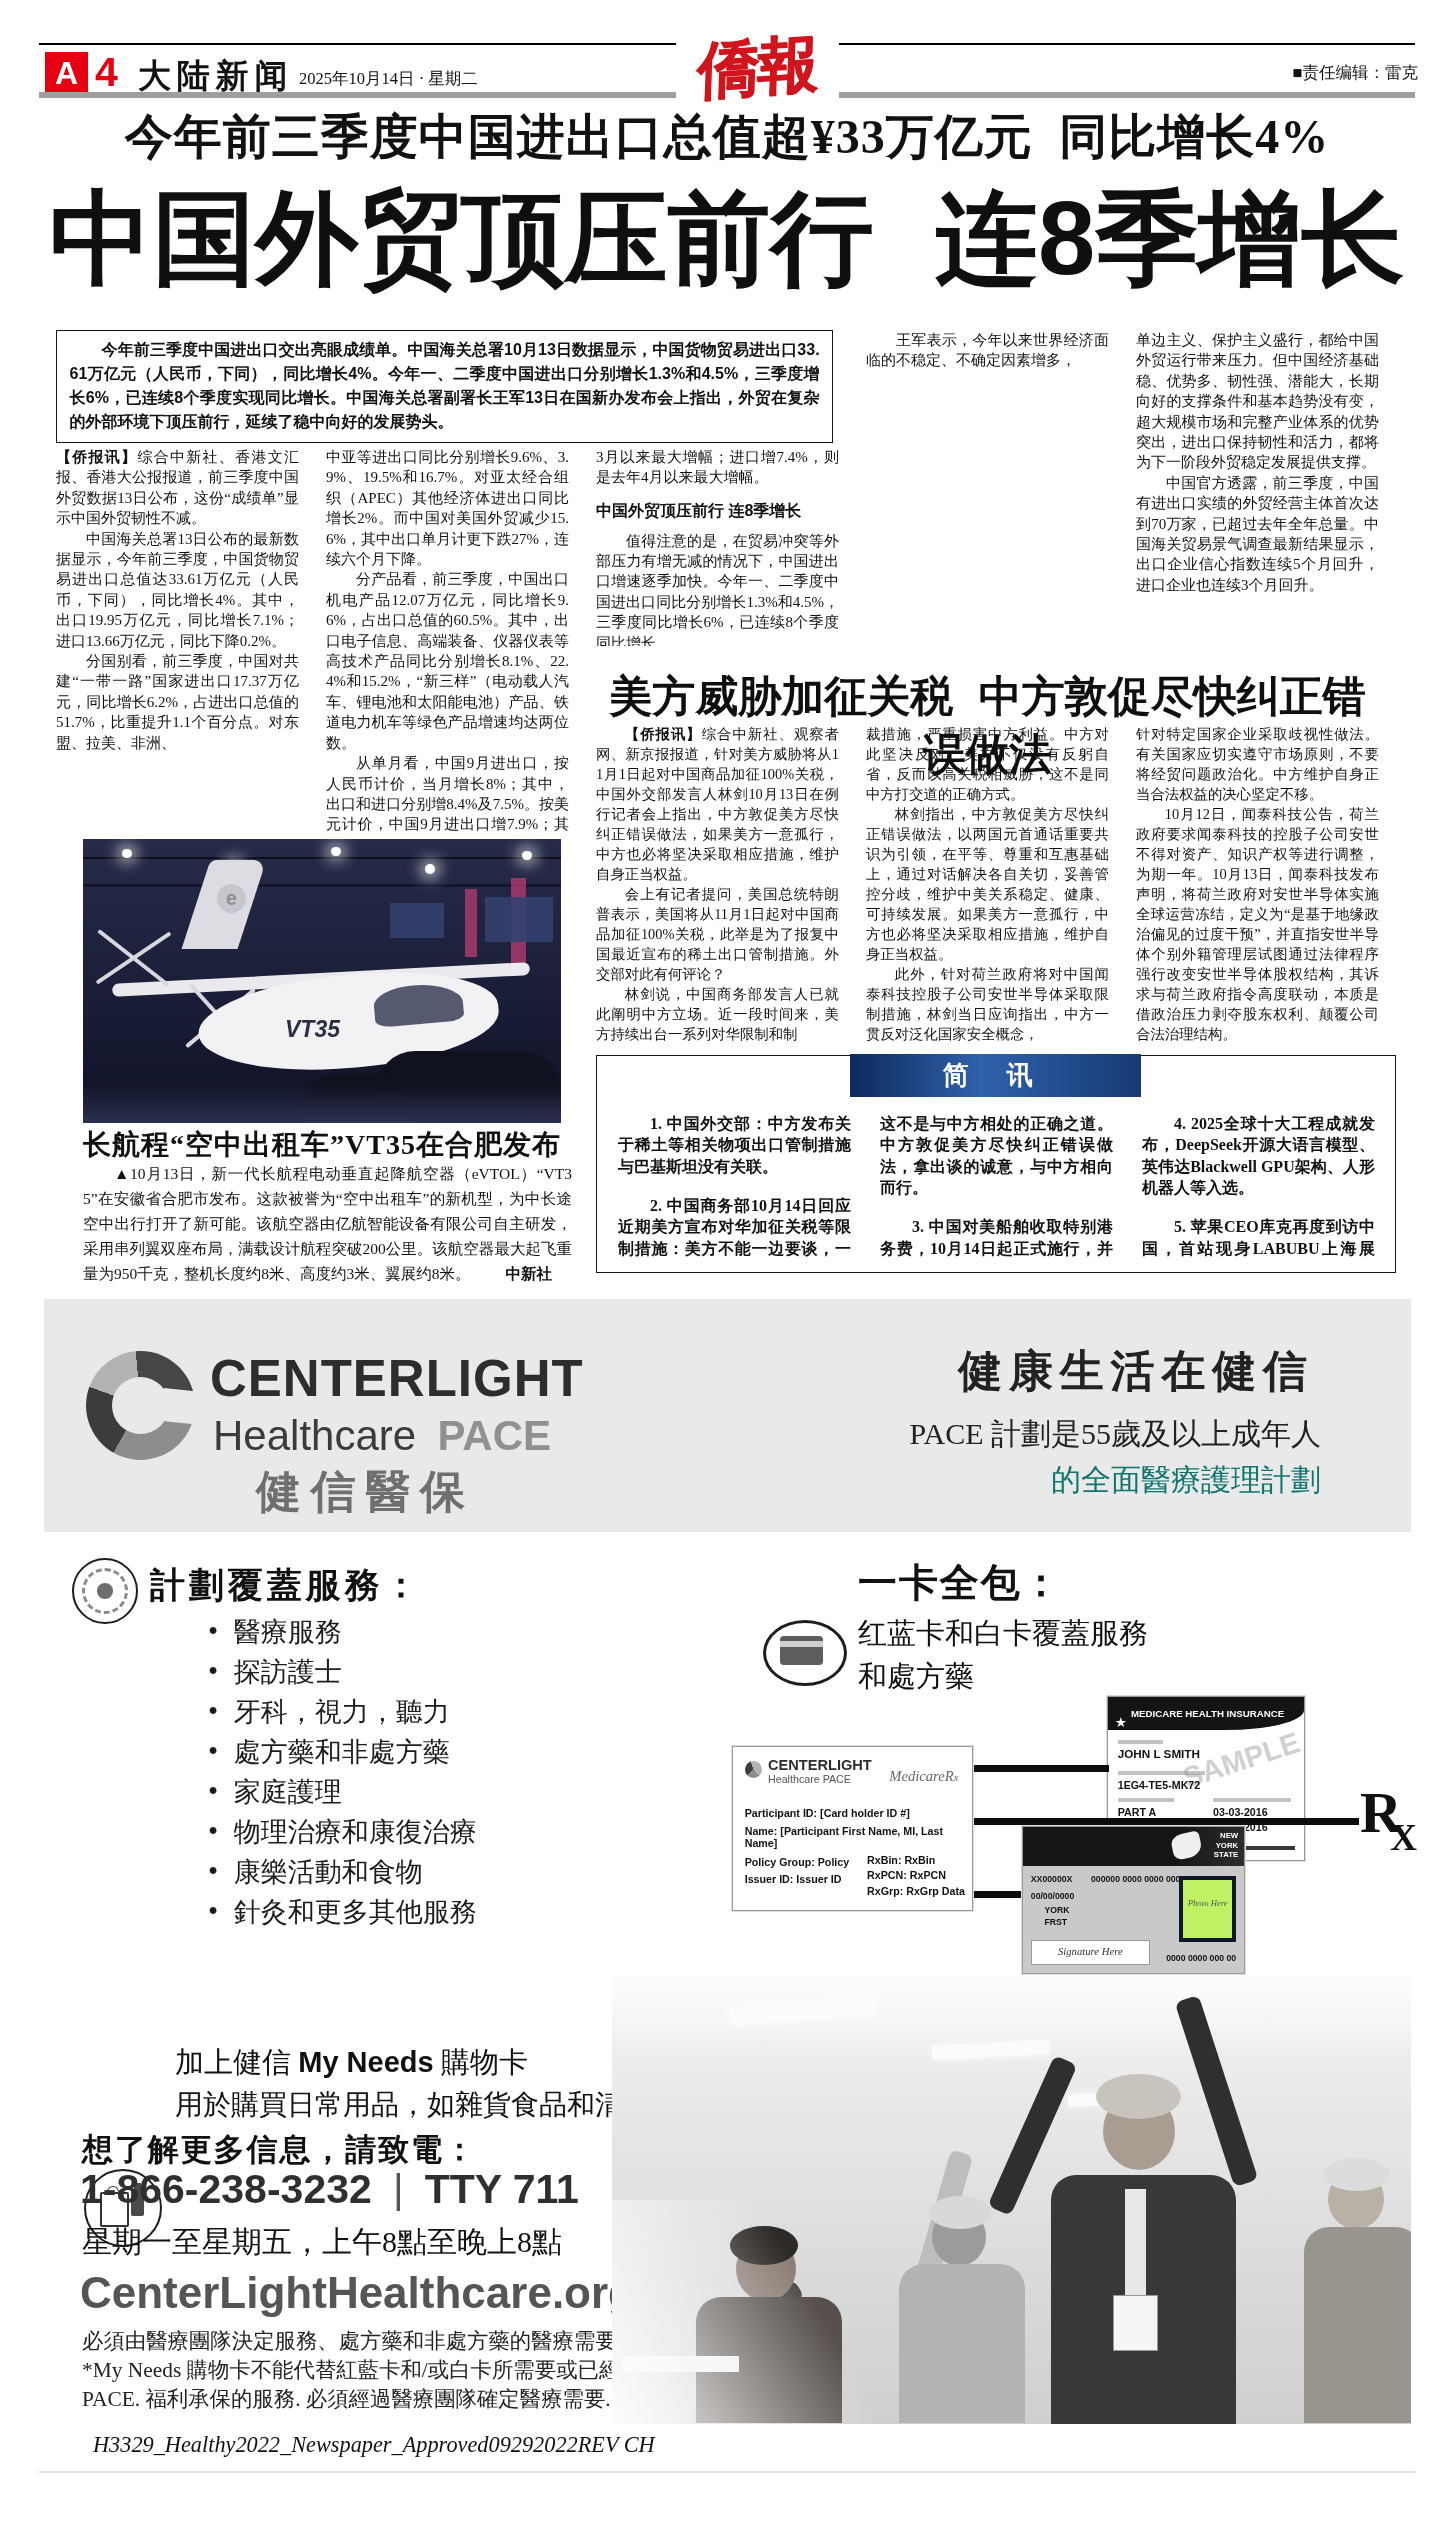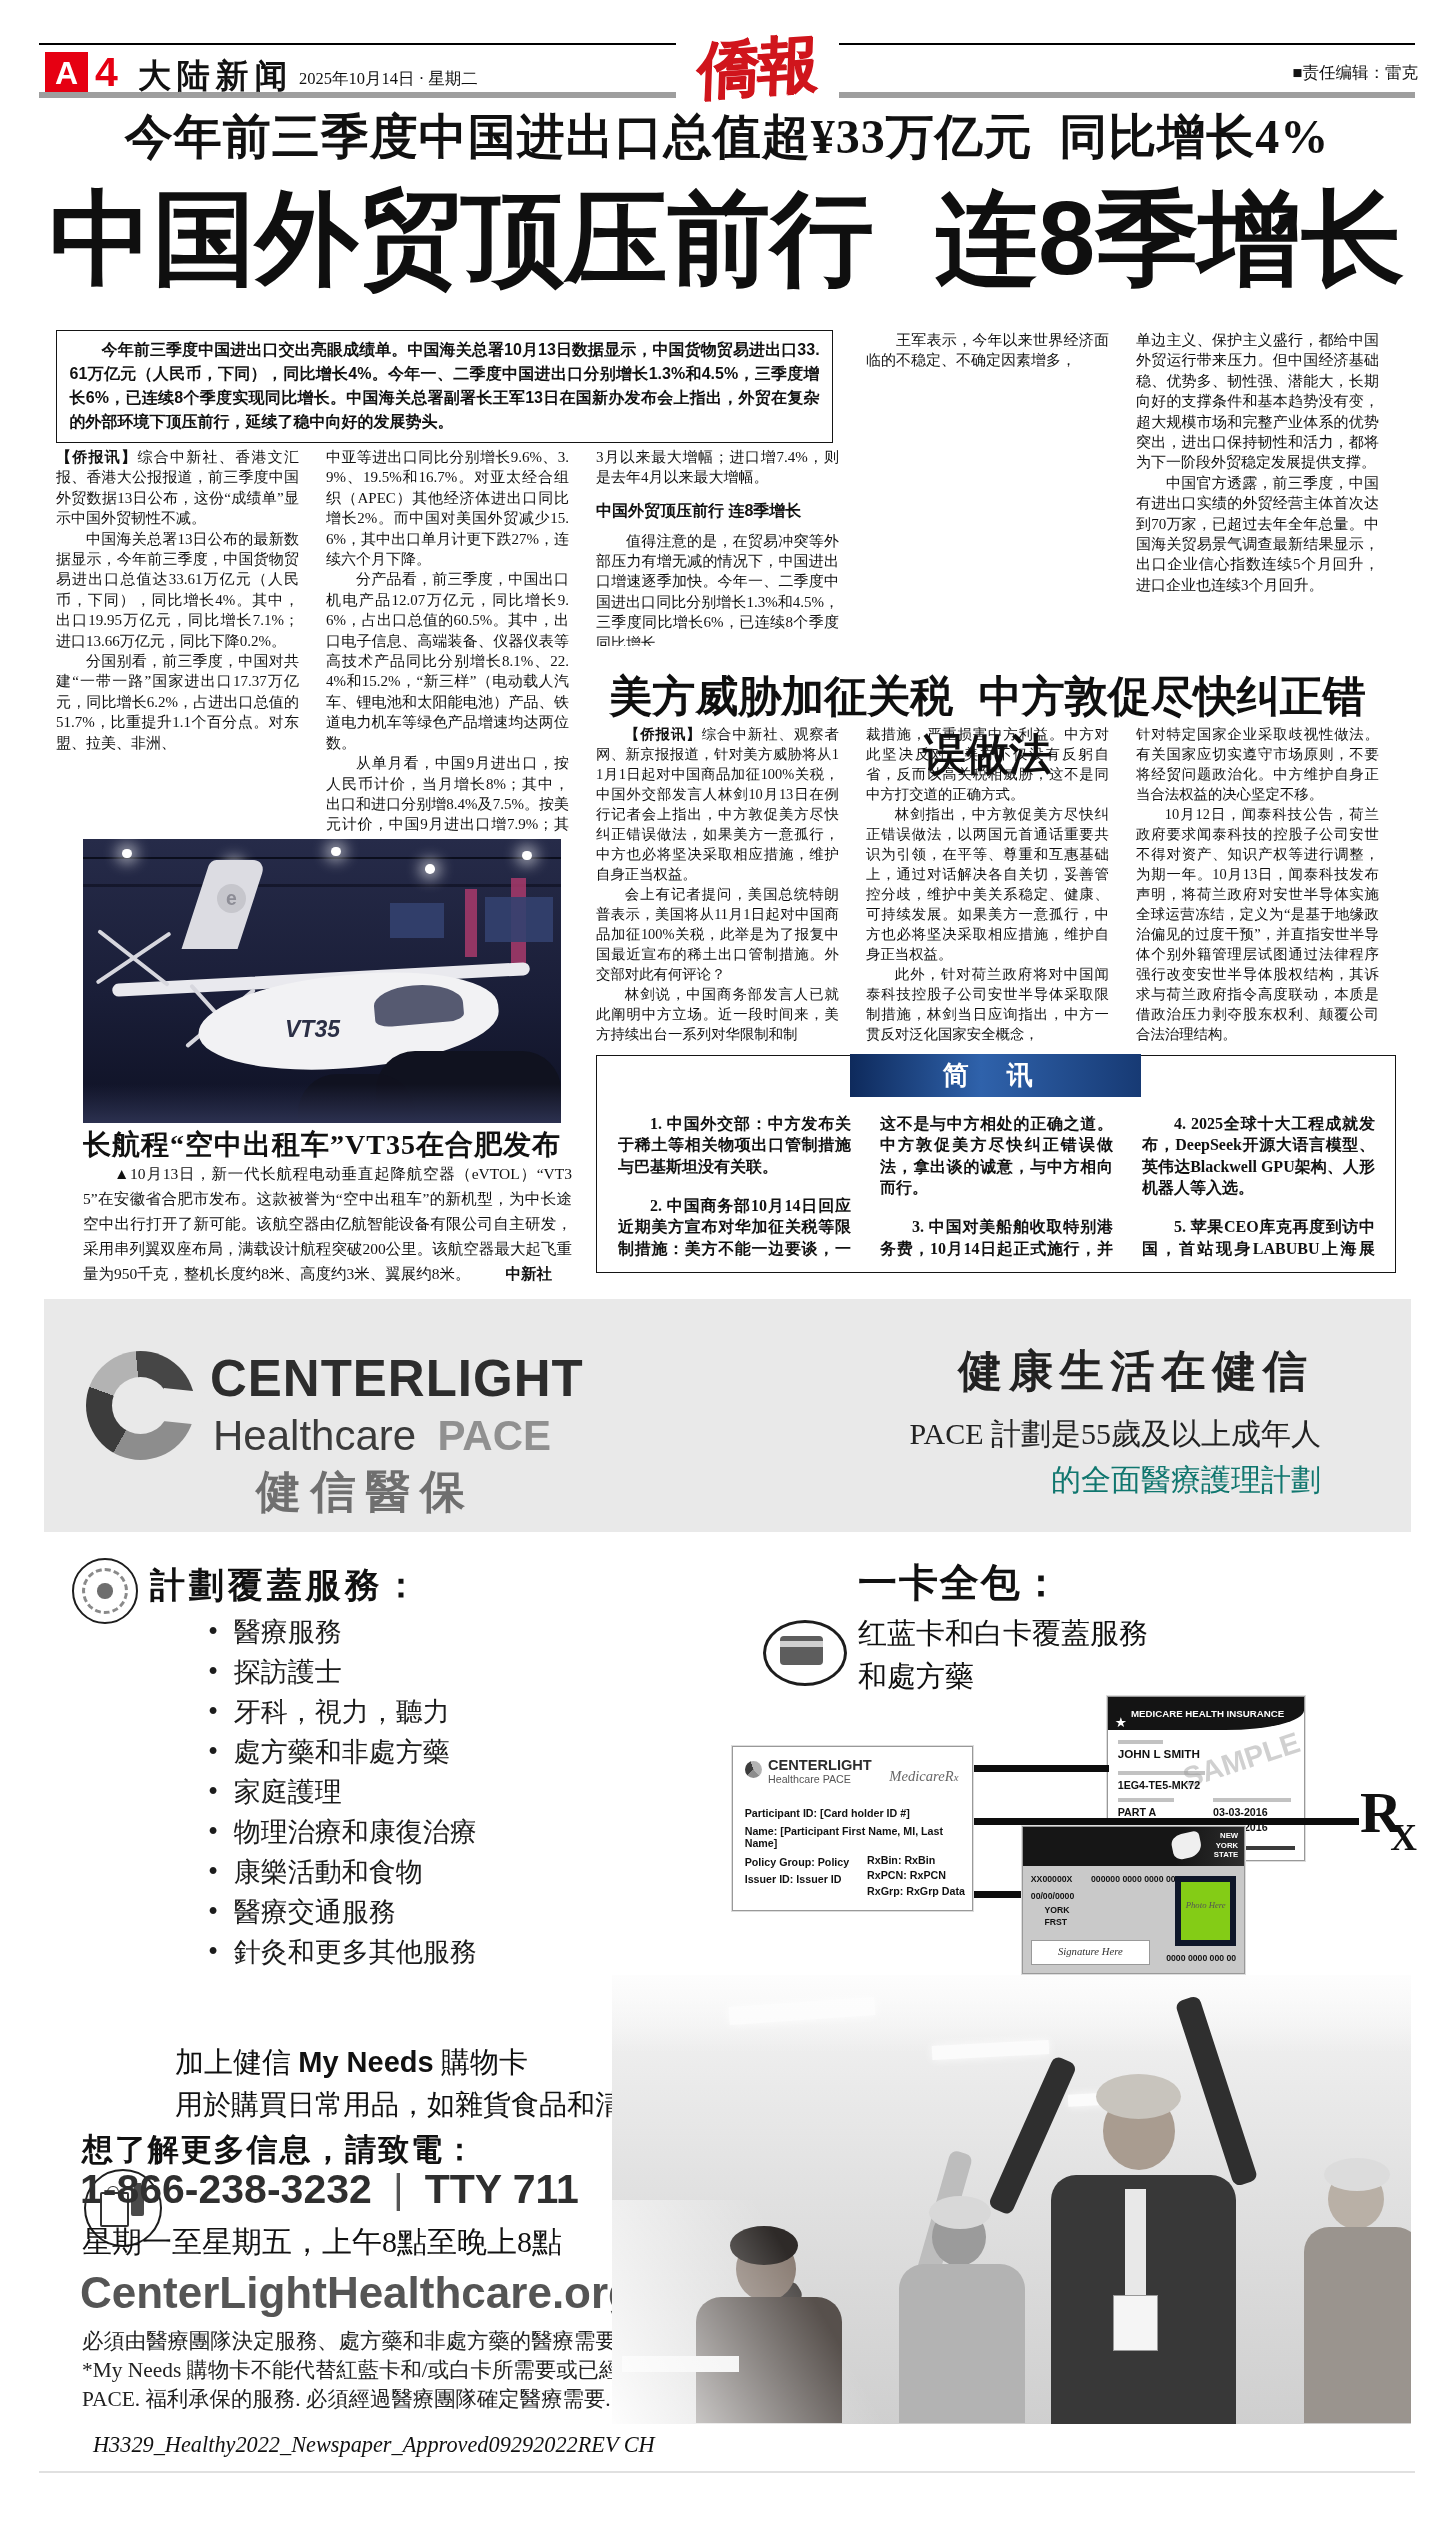--- a/index.html
+++ b/index.html
@@ -211,21 +211,20 @@
     </div>
   <div class="abs kai" style="left:150px;top:1562px;font-size:35px;font-weight:700;letter-spacing:3.9px;">計劃覆蓋服務：</div>
   <ul class="abs svclist kai" style="left:208px;top:1612px;width:408px;">
     <li>醫療服務</li>
     <li>探訪護士</li>
     <li>牙科，視力，聽力</li>
     <li>處方藥和非處方藥</li>
     <li>家庭護理</li>
     <li>物理治療和康復治療</li>
     <li>康樂活動和食物</li>
-    <li>醫療交通服務</li>
     <li>針灸和更多其他服務</li>
   </ul>
 
   <div class="abs cardicon" style="left:763px;top:1554px;">
       <div class="cc"></div>
     </div>
   <div class="abs kai" style="left:858px;top:1556px;font-size:39px;font-weight:700;letter-spacing:1.9px;">一卡全包：</div>
   <div class="abs kai" style="left:858px;top:1614px;font-size:29px;">红蓝卡和白卡覆蓋服務</div>
   <div class="abs kai" style="left:858px;top:1657px;font-size:29px;">和處方藥</div>
 
@@ -278,21 +277,21 @@
         <div>NEW</div>
         <div>YORK</div>
         <div>STATE</div>
       </div>
     </div>
     <div class="sans" style="position:absolute;left:7.8px;top:47px;font-size:8.7px;font-weight:700;">XX00000X</div>
     <div class="sans" style="position:absolute;left:68px;top:47px;font-size:8.7px;font-weight:700;">000000 0000 0000 000 00</div>
     <div class="sans" style="position:absolute;left:7.8px;top:64px;font-size:8.7px;font-weight:700;">00/00/0000</div>
     <div class="sans" style="position:absolute;left:21.4px;top:78px;font-size:8.7px;font-weight:700;">YORK</div>
     <div class="sans" style="position:absolute;left:21.4px;top:90px;font-size:8.7px;font-weight:700;">FRST</div>
-    <div style="position:absolute;right:7.8px;top:49px;width:49px;height:58px;background:#84cc16;border:6px solid #0f172a;">
+    <div style="position:absolute;right:7.8px;top:49px;width:49px;height:58px;background:#bef264;border:4px solid #0f172a;">
       <div class="serif" style="font-size:8.7px;font-style:italic;color:#555;text-align:center;padding-top:17.5px;">Photo Here</div>
     </div>
     <div style="position:absolute;left:7.8px;bottom:7.8px;width:117px;height:23px;background:#fff;border:1px solid #999;">
       <div class="serif" style="font-size:10.7px;font-style:italic;color:#333;text-align:center;padding-top:3.9px;">Signature Here</div>
     </div>
     <div class="sans" style="position:absolute;right:7.8px;bottom:9.7px;font-size:8.7px;font-weight:700;">0000 0000 000   00</div>
   </div>
 
   <div class="abs bagicon" style="left:84px;top:2037px;">
       <div class="bag"></div>

